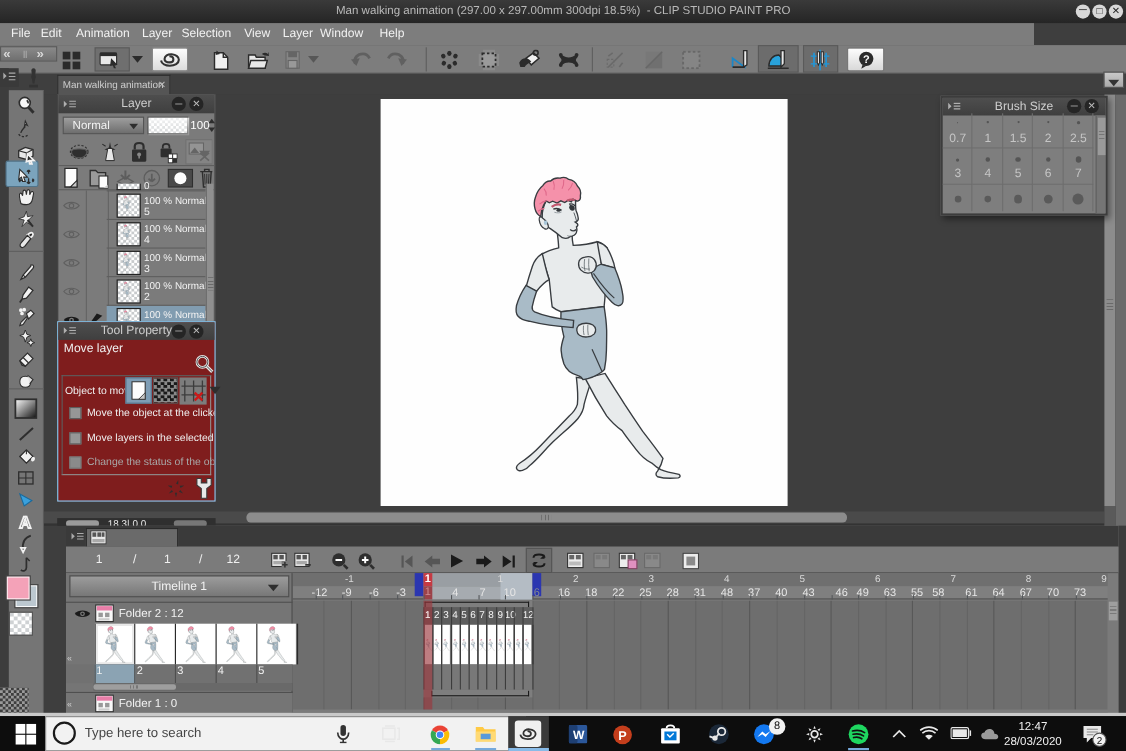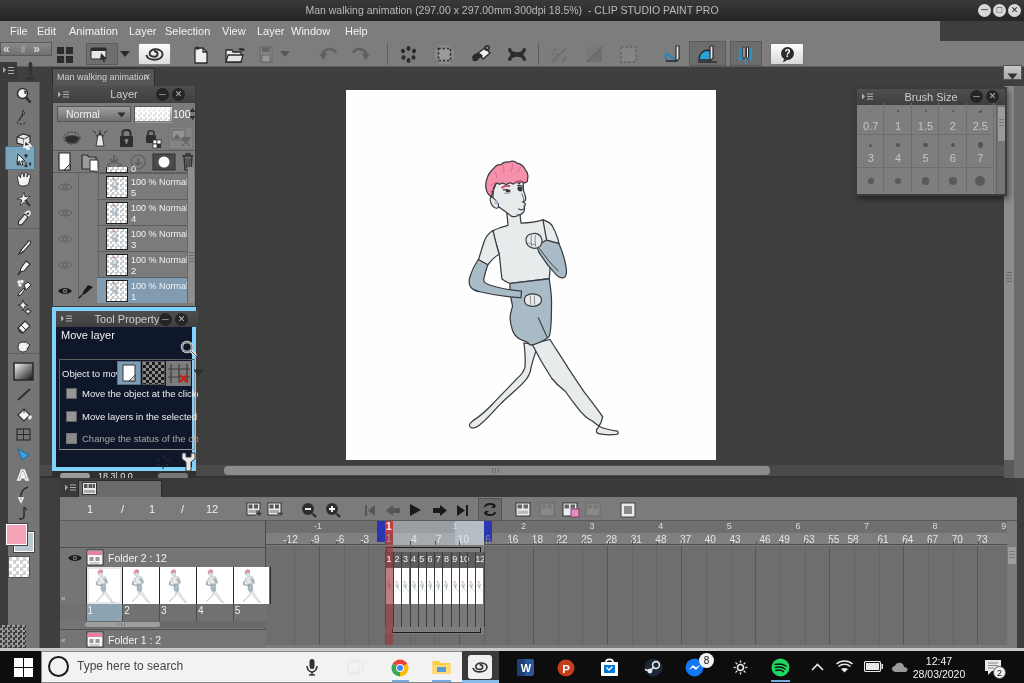--- a/index.html
+++ b/index.html
@@ -504,21 +504,21 @@
     <circle cx="8" cy="6" r="1" fill="#1a1a1a"></circle>
   </svg>
 <svg class="a" style="left:78px;top:283.5px" width="16" height="15" viewBox="0 0 16 15">
     <path d="M10,1 L15,3 L7,10 L4,11 L5,8 Z" fill="#1a1a1a"></path>
     <path d="M4,11 L1,14" stroke="#1a1a1a" stroke-width="1.5"></path>
   </svg>
 <div class="a" style="left:187px;top:167px;width:7px;height:136px;background:#8f8f8f;border-left:1px solid #666">
     <div class="a" style="left:1px;top:85px;width:5px;height:12px;background:repeating-linear-gradient(#6a6a6a 0 1px,#8f8f8f 1px 3px)"></div>
   </div>
 
-<div class="a" style="left:52px;top:307px;width:144px;height:164px;background:#0f172a;border:4px solid #7dd3fc">
+<div class="a" style="left:52px;top:292px;width:144px;height:164px;background:#7f1d1d;border:1px solid #7dd3fc">
 <div class="panel-title a" style="left:0;top:0;width:142px;height:16px;text-align:center;line-height:16px">Tool Property
 <svg class="a" style="left:4px;top:4px" width="13" height="8">
         <path d="M1,0.5 L4,3.5 L1,6.5 Z" fill="#b0b0b0"></path>
         <path d="M6,1 L12,1 M6,3.5 L12,3.5 M6,6 L12,6" stroke="#b0b0b0"></path>
       </svg>
 <div class="pbtn" style="right:26px;top:2px">─</div><div class="pbtn" style="right:10px;top:2px">✕</div>
 </div>
 <div class="a" style="left:5px;top:18px;color:#f0f0f0;font-size:11px">Move layer</div>
 <svg class="a" style="left:124px;top:29px" width="18" height="18" viewBox="0 0 18 18">
       <circle cx="7" cy="7" r="5" fill="none" stroke="#e8e8e8" stroke-width="2.4"></circle>
@@ -895,20 +895,23 @@
 <div class="a" style="left:458.9px;top:552px;width:1px;height:75px;background:#3c3c3c"></div>
 <div class="a" style="left:467.1px;top:552px;width:1px;height:75px;background:#3c3c3c"></div>
 <div class="a" style="left:475.3px;top:552px;width:1px;height:75px;background:#3c3c3c"></div>
 <div class="a" style="left:483.6px;top:552px;width:1px;height:75px;background:#3c3c3c"></div>
 <div class="a" style="left:384.8px;top:627px;width:98.8px;height:7px;background:#7e7e7e"></div>
 <div class="a" style="left:392.0px;top:628px;width:88.5px;height:5px;border-bottom:1.5px solid #1a1a1a;border-left:1.5px solid #1a1a1a;border-right:1.5px solid #1a1a1a"></div>
 <div class="a" style="left:384.8px;top:546px;width:8.2px;height:99px;background:rgba(155,56,62,0.65)"></div>
 <div class="a" style="left:384.8px;top:554px;width:8.2px;text-align:center;color:#f2f2f2;font-size:9px">1</div>
 
 <div class="a" style="left:60px;top:521px;width:206px;height:127px;background:#757575;border-right:1px solid #4a4a4a">
+<div class="a" style="left:3px;top:2px;width:200px;height:20px;background:linear-gradient(#9c9c9c,#777);border:1px solid #4e4e4e;color:#f2f2f2;font-size:11px;text-align:center;line-height:19px">Timeline 1<svg class="a" style="right:8px;top:7px" width="11" height="7">
+        <path d="M0.5,0.5 L10.5,0.5 L5.5,6.5 Z" fill="#2e2e2e"></path>
+      </svg></div>
 <div class="a" style="left:0;top:26px;width:206px;height:1px;background:#4f4f4f"></div>
 <svg class="a" style="left:7px;top:31px" width="16" height="12" viewBox="0 0 16 12">
       <path d="M1,6 C4,2 12,2 15,6 C12,10 4,10 1,6 Z" fill="#1a1a1a"></path>
       <circle cx="8" cy="6" r="2.2" fill="#757575"></circle>
       <circle cx="8" cy="6" r="1" fill="#1a1a1a"></circle>
     </svg>
 <svg class="a" style="left:26px;top:28px" width="18" height="17" viewBox="0 0 18 17">
       <rect x="1" y="1" width="16" height="15" fill="#f8f8f8" stroke="#333"></rect>
       <rect x="2" y="2" width="14" height="4" fill="#e87ea8"></rect>
       <rect x="3.5" y="8" width="4" height="4" fill="#999"></rect>
@@ -951,21 +954,21 @@
   </div>
 <div class="a" style="left:60px;top:629px;width:206px;height:1px;background:#4f4f4f"></div>
 <div class="a" style="left:60px;top:630px;width:206px;height:18px;background:#757575"></div>
 <svg class="a" style="left:86px;top:631px" width="18" height="17" viewBox="0 0 18 17">
     <rect x="1" y="1" width="16" height="15" fill="#f8f8f8" stroke="#333"></rect>
     <rect x="2" y="2" width="14" height="4" fill="#e87ea8"></rect>
     <rect x="3.5" y="8" width="4" height="4" fill="#999"></rect>
     <rect x="9.5" y="8" width="4" height="4" fill="#999"></rect>
     <rect x="3.5" y="13" width="10" height="2" fill="#ccc"></rect>
   </svg>
-<div class="a" style="left:108px;top:634px;color:#f2f2f2;font-size:10.5px">Folder 1 : 2</div>
+<div class="a" style="left:108px;top:634px;color:#f2f2f2;font-size:10.5px">Folder 1 : 0</div>
 <div class="a" style="left:61px;top:594px;color:#cfcfcf;font-size:8px">«</div>
 <div class="a" style="left:61px;top:636px;color:#cfcfcf;font-size:8px">«</div>
 <div class="a" style="left:1007px;top:546px;width:10px;height:102px;background:#7a7a7a">
     <div class="a" style="left:1px;top:1px;width:8px;height:17px;background:#9e9e9e"></div>
     <div class="a" style="left:2px;top:5px;width:6px;height:9px;background:repeating-linear-gradient(#7a7a7a 0 1px,#9e9e9e 1px 3px)"></div>
   </div>
 <div class="a" style="left:1017px;top:478px;width:7px;height:170px;background:#3c3c3c"></div>
 <div class="a" style="left:0;top:648px;width:1024px;height:3px;background:#c9c9c9"></div>
 
 <div class="a" style="left:0;top:651px;width:1024px;height:32px;background:#0d0d0d">

